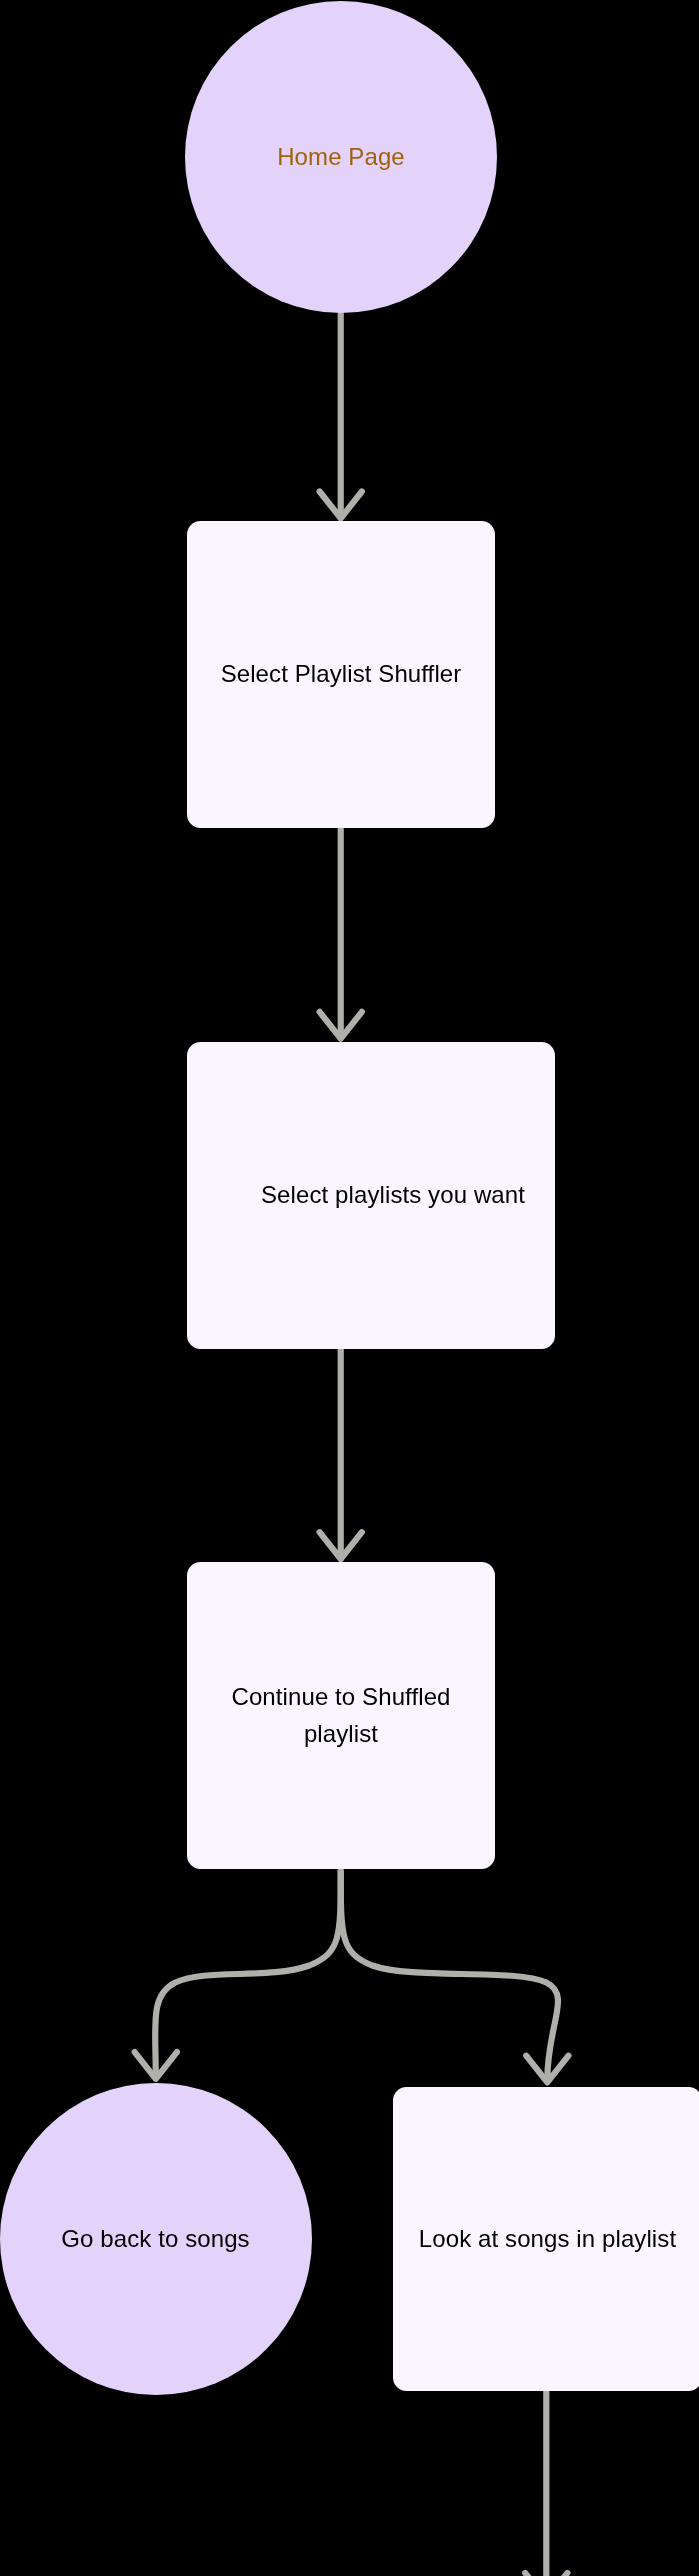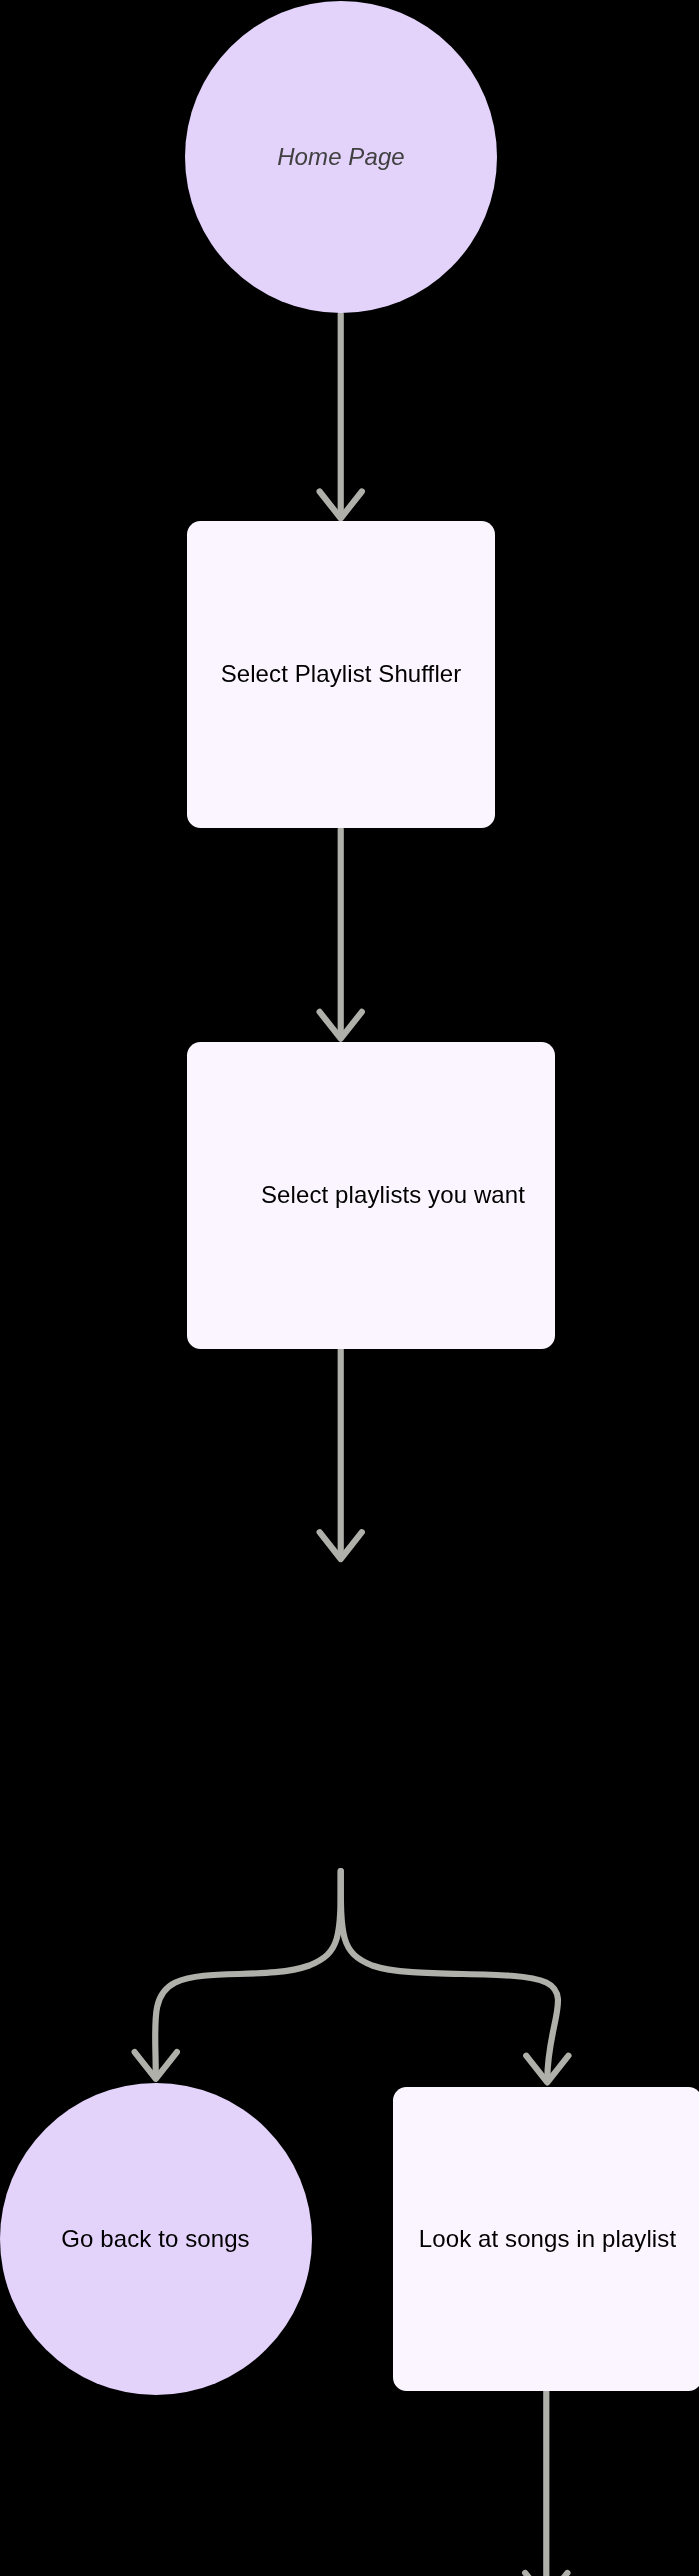--- a/index.html
+++ b/index.html
@@ -96,32 +96,35 @@
         <path d="M 1021,3990 L 1062,4042 L 1103,3990"></path>
       </g>
 
       <g>
         <path d="M 1060,4642 L 1060,5040"></path>
         <path d="M 1019,4994 L 1060,5046 L 1101,4994"></path>
       </g>
     </g>
   </svg>
 
-  <div class="node node-circle" id="node-home-page" style="background: rgb(227, 211, 251); color: #404040; font-style: italic;">
+  <div class="node node-circle" id="node-home-page" style="background: rgb(227, 211, 251); color: #a16207;">
     <span class="node-label">Home Page</span>
   </div>
 
   <div class="node node-box" id="node-select-shuffler" style="background: rgb(251, 245, 255); color: rgb(0, 0, 0); text-align: center;">
     <span class="node-label">Select Playlist Shuffler</span>
   </div>
 
   <div class="node node-box" id="node-select-playlists" style="background: rgb(251, 245, 255); color: rgb(0, 0, 0);">
     <span class="node-label">Select playlists you want</span>
   </div>
 
+  <div class="node node-box" id="node-continue" style="background: rgb(251, 245, 255); color: rgb(0, 0, 0);">
+    <span class="node-label">Continue to Shuffled playlist</span>
+  </div>
 
   <div class="node node-circle" id="node-go-back-left" style="background: rgb(227, 211, 251); color: rgb(0, 0, 0);">
     <span class="node-label">Go back to songs</span>
   </div>
 
   <div class="node node-box" id="node-look-songs" style="background: rgb(251, 245, 255); color: rgb(0, 0, 0);">
     <span class="node-label">Look at songs in playlist</span>
   </div>
 
 </div>

